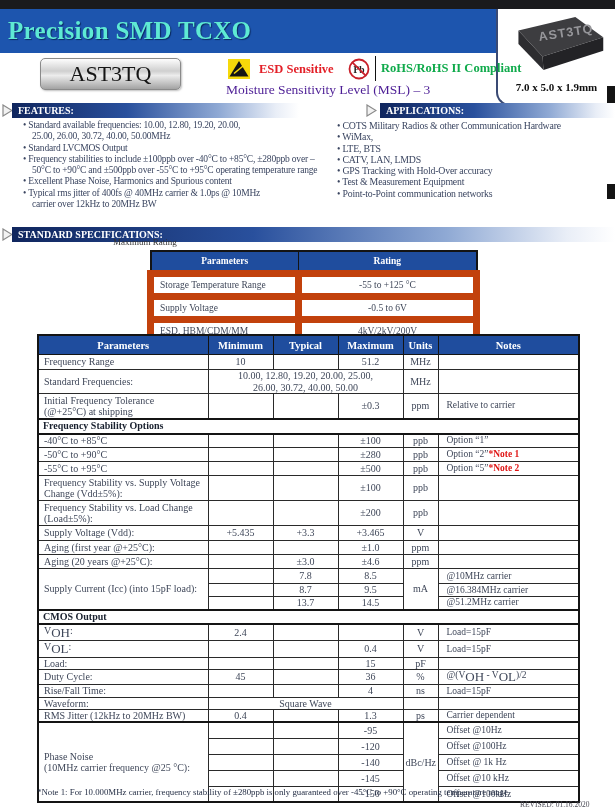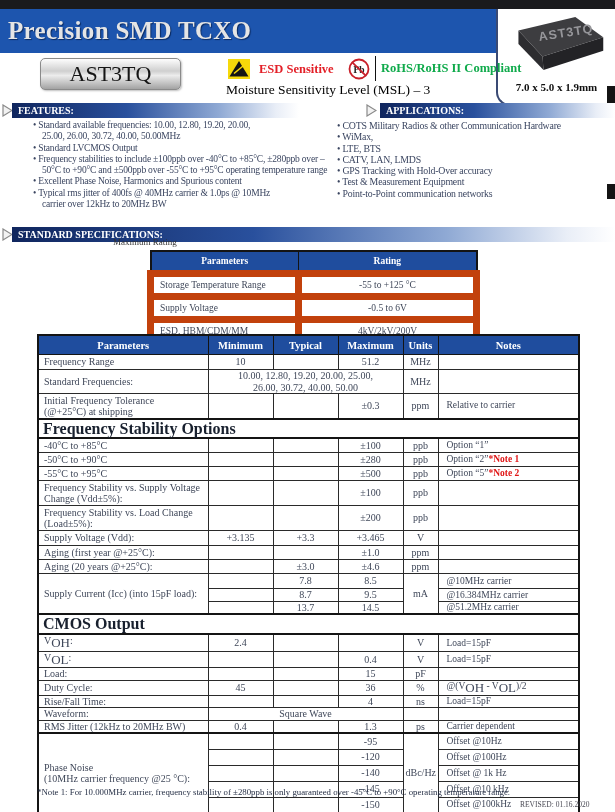--- a/index.html
+++ b/index.html
@@ -1,40 +1,40 @@
 <!DOCTYPE html>
 <html><head>
 <meta charset="utf-8">
 <style>
   html,body{margin:0;padding:0;background:#e9e9e9;}
   .page{position:relative;width:615px;height:812px;background:#ffffff;overflow:hidden;
         font-family:"Liberation Serif",serif;}
   
   .topbar{position:absolute;left:0;top:0;width:615px;height:9px;background:#1a1a1d;}
   .banner{position:absolute;left:0;top:9px;width:497px;height:44px;background:#1d55ae;}
-  .banner h1{margin:0;padding:0 12px 0 8px;font-size:25px;line-height:44px;color:#e5e5e5;
+  .banner h1{margin:0;padding:0 12px 0 8px;font-size:25px;line-height:44px;color:#5eead4;
              font-weight:bold;letter-spacing:.3px;text-shadow:1px 1px 1px #0a2a60;}
   
   .chipbox{position:absolute;left:496px;top:9px;width:119px;height:97px;background:#fff;
            border-left:2px solid #3a4a74;border-bottom:2px solid #3a4a74;
            border-bottom-left-radius:14px;text-align:center;box-sizing:border-box;}
   .chipbox svg{margin-top:5px;}
   .chipdim{font-size:11px;font-weight:bold;color:#111;margin-top:1px;}
   .edge-nub{position:absolute;background:#141414;}
   
   .badge{position:absolute;left:40px;top:58px;width:139px;height:30px;border-radius:5px;
          border:1px solid #8a8a8a;background:linear-gradient(180deg,#fdfdfd 0%,#cfcfcf 40%,#ececec 55%,#a3a3a3 100%);
          text-align:center;font-size:22px;line-height:29px;color:#151515;box-shadow:1px 1px 2px rgba(0,0,0,.25);}
   
   .esd-row{position:absolute;left:228px;top:59px;display:flex;align-items:center;}
   .esd-label{margin-left:9px;color:#e32028;font-weight:bold;font-size:12.5px;}
   .pb-row{position:absolute;left:347px;top:56px;display:flex;align-items:center;}
   .sep{width:0;height:25px;border-left:1.5px solid #111;margin:0 5px 0 4px;}
   .rohs-label{color:#0faa4b;font-weight:bold;font-size:12.5px;}
-  .msl{position:absolute;left:226px;top:82px;color:#000000;font-size:13.5px;}
+  .msl{position:absolute;left:226px;top:82px;color:#4c1d95;font-size:13.5px;}
   
   .secbar{position:absolute;height:15px;background:linear-gradient(90deg,#10265e 0%,#29509d 40%,#8fa9d4 72%,#e9eef7 92%,#fff 100%);
           color:#fff;font-weight:bold;font-size:10px;line-height:15px;padding-left:6px;box-sizing:border-box;}
   .arrow{position:absolute;}
   
   .blist{position:absolute;color:#3a4560;font-size:9.5px;letter-spacing:-0.2px;line-height:11.3px;}
   .blist .li{white-space:pre-line;padding-left:9px;text-indent:-9px;}
   .blist .li::before{content:"• ";}
   
   .mr-label{position:absolute;left:113px;top:237px;font-size:9px;color:#333;}
@@ -42,21 +42,21 @@
   #maxrating-table{position:absolute;left:147px;top:250px;width:326px;border:2px solid #141414;color:#3f4759;}
   #maxrating-table th{background:#1f4d9e;color:#fff;font-size:9.5px;font-weight:bold;height:16px;border:1px solid #141414;}
   #maxrating-table td{font-size:9.5px;height:14px;border:7px solid #c2410c;text-align:center;}
   #maxrating-table td.l{text-align:left;padding-left:6px;}
   
   #spec-table{position:absolute;left:37px;top:334px;width:541px;border:2px solid #141414;color:#3f4759;}
   #spec-table th{background:#1f4d9e;color:#fff;font-size:10.5px;font-weight:bold;border:1px solid #141414;height:16px;}
   #spec-table td{border:1px solid #2a2a2a;font-size:10px;text-align:center;padding:0 2px;line-height:1.12;}
   #spec-table td.l{text-align:left;padding-left:5px;}
   #spec-table td.n{text-align:left;padding-left:8px;font-size:9.5px;}
-  #spec-table td.sec{font-weight:bold;text-align:left;padding-left:4px;font-size:16px;color:#18202e;
+  #spec-table td.sec{font-weight:bold;text-align:left;padding-left:4px;font-size:10px;color:#18202e;
                      border-top:2px solid #141414;border-bottom:2px solid #141414;}
   #spec-table tr.bb>td{border-bottom:2px solid #141414;}
   sub{font-size:13px;}
   .red{color:#e01515;font-weight:bold;}
   
   .footnotes{position:absolute;left:37px;top:787px;width:550px;font-size:8.8px;line-height:10.5px;color:#1f2940;}
   .revised{position:absolute;left:520px;top:800px;font-size:7.5px;color:#4a4a55;}
 </style>
 </head>
 <body>
@@ -101,21 +101,21 @@
     <span class="sep"></span>
     <span class="rohs-label">RoHS/RoHS II Compliant</span>
   </div>
 
   <div class="msl">Moisture Sensitivity Level (MSL) – 3</div>
 
   <svg class="arrow" style="left:2px;top:104px;" width="11" height="13" viewBox="0 0 11 13">
     <polygon points="1,1 10,6.5 1,12" fill="#f2f2f2" stroke="#8a8a8a" stroke-width="1.2"></polygon>
   </svg>
   <div class="secbar" style="left:12px;top:103px;width:287px;">FEATURES:</div>
-  <div class="blist" id="features-list" style="left:33px;top:120px;width:302px;">
+  <div class="blist" id="features-list" style="left:23px;top:120px;width:302px;">
       <div class="li">Standard available frequencies: 10.00, 12.80, 19.20, 20.00,<br>25.00, 26.00, 30.72, 40.00, 50.00MHz</div>
       <div class="li">Standard LVCMOS Output</div>
       <div class="li">Frequency stabilities to include ±100ppb over -40°C to +85°C, ±280ppb over –50°C to +90°C and ±500ppb over -55°C to +95°C operating temperature range</div>
       <div class="li">Excellent Phase Noise, Harmonics and Spurious content</div>
       <div class="li">Typical rms jitter of 400fs @ 40MHz carrier &amp; 1.0ps @ 10MHz<br>carrier over 12kHz to 20MHz BW</div>
     </div>
 
   <svg class="arrow" style="left:366px;top:104px;" width="11" height="13" viewBox="0 0 11 13">
     <polygon points="1,1 10,6.5 1,12" fill="#f2f2f2" stroke="#8a8a8a" stroke-width="1.2"></polygon>
   </svg>
@@ -239,21 +239,21 @@
         <tr style="height: 25px;">
           <td class="l">Frequency Stability vs. Load Change<br>(Load±5%):</td>
           <td></td>
           <td></td>
           <td>±200</td>
           <td>ppb</td>
           <td class="n"></td>
         </tr>
         <tr style="height: 15px;">
           <td class="l">Supply Voltage (Vdd):</td>
-          <td>+3.135</td>
+          <td>+5.435</td>
           <td>+3.3</td>
           <td>+3.465</td>
           <td>V</td>
           <td class="n"></td>
         </tr>
         <tr style="height: 14px;">
           <td class="l">Aging (first year @+25°C):</td>
           <td></td>
           <td></td>
           <td>±1.0</td>

